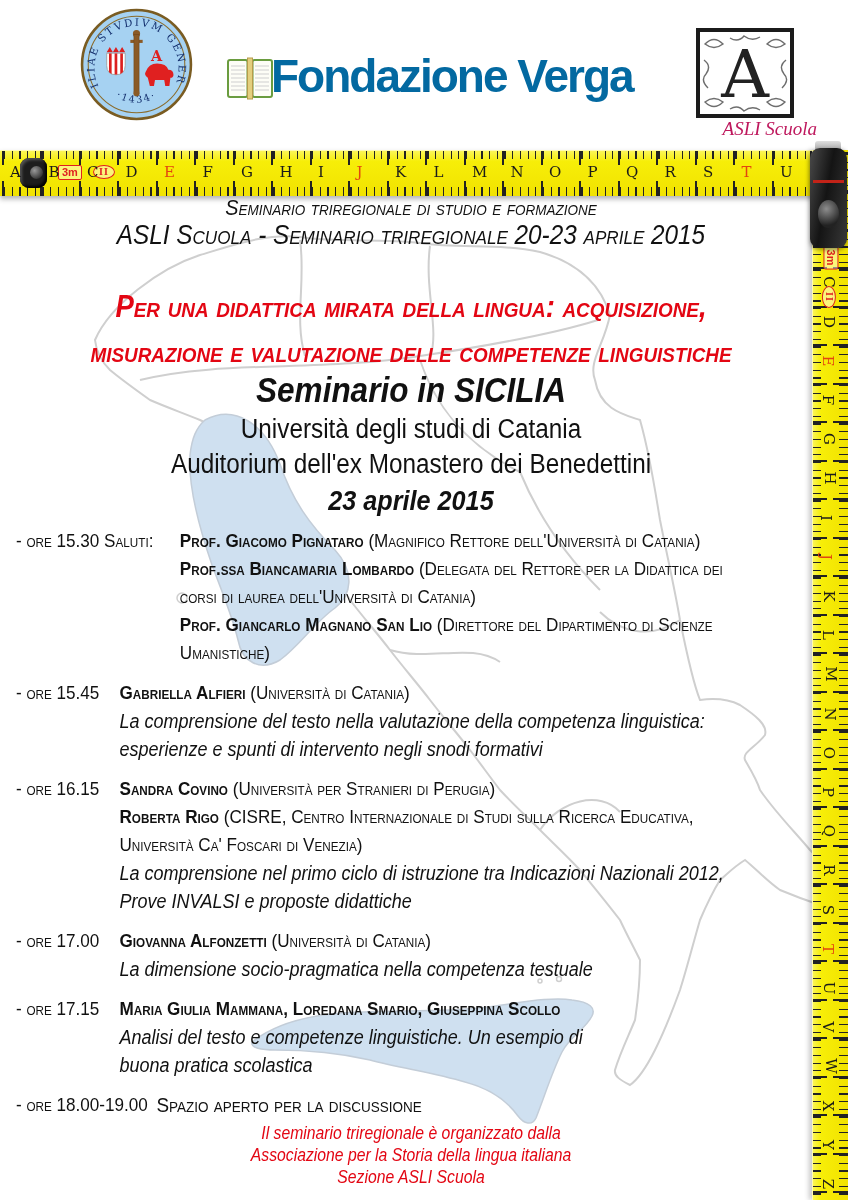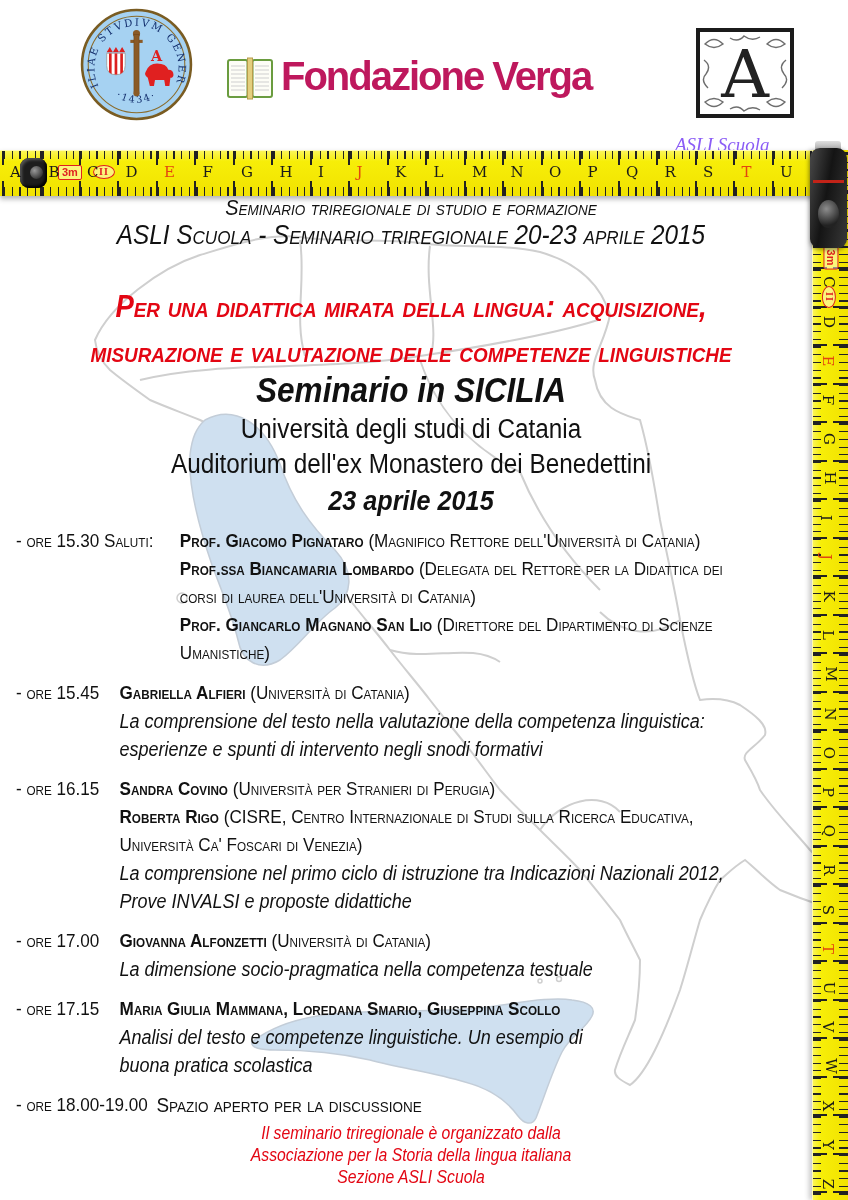--- a/index.html
+++ b/index.html
@@ -8,28 +8,28 @@
   .map{position:absolute;left:0;top:0;width:848px;height:1200px;pointer-events:none;}
   .map-line{stroke:var(--map-line,#cfcfcf);stroke-width:2;fill:none;}
   .map-region{fill:var(--map-fill,#cfe0f0);stroke:#c3cdd8;stroke-width:1.5;}
   .map-isle{fill:#fff;stroke:var(--map-line,#cfcfcf);stroke-width:1.5;}
 
   
   .seal{position:absolute;left:80px;top:8px;width:113px;height:113px;}
   .dept{position:absolute;top:113px;left:27px;width:220px;text-align:center;
         font-size:13.5px;line-height:17px;font-variant:small-caps;letter-spacing:.3px;color:#1d1d2e;}
   .book{position:absolute;left:227px;top:57px;width:46px;height:44px;}
-  .fv-text{position:absolute;left:281px;top:52px;font-size:40px;font-weight:bold;
-        letter-spacing:-2px;color:#be185d;line-height:48px;}
+  .fv-text{position:absolute;left:271px;top:52px;font-size:46px;font-weight:bold;
+        letter-spacing:-2px;color:#0369a1;line-height:48px;}
   .asli-box{position:absolute;left:696px;top:28px;width:90px;height:82px;border:4px solid #1b1b1b;background:#fff;}
   .asli-fl{position:absolute;left:0;top:0;width:90px;height:82px;}
   .asli-A{position:absolute;left:0;top:0;width:90px;height:82px;text-align:center;line-height:86px;
         font-family:"DejaVu Serif",serif;font-size:66px;color:#222;}
-  .asli-caption{position:absolute;left:675px;top:134px;width:142px;text-align:left;
-        font-family:"Liberation Serif",serif;font-style:italic;font-size:19px;color:#8b5cf6;}
+  .asli-caption{position:absolute;left:675px;top:118px;width:142px;text-align:right;
+        font-family:"Liberation Serif",serif;font-style:italic;font-size:19px;color:#be185d;}
 
   
   .tape{position:absolute;background-color:var(--tape,#f8ef00);}
   .htape{left:0;top:150px;width:814px;height:46px;z-index:3;
     background:
       repeating-linear-gradient(90deg,#222 0 1.2px,transparent 1.2px 7.7px) 4px 0/100% 9px no-repeat,
       repeating-linear-gradient(90deg,#222 0 1.8px,transparent 1.8px 38.5px) 2px 0/100% 15px no-repeat,
       repeating-linear-gradient(90deg,#222 0 1.2px,transparent 1.2px 7.7px) 4px 100%/100% 9px no-repeat,
       repeating-linear-gradient(90deg,#222 0 1.8px,transparent 1.8px 38.5px) 2px 100%/100% 15px no-repeat,
       linear-gradient(#fbf65e 0%,#f7ee08 25%,#f1e200 100%);

